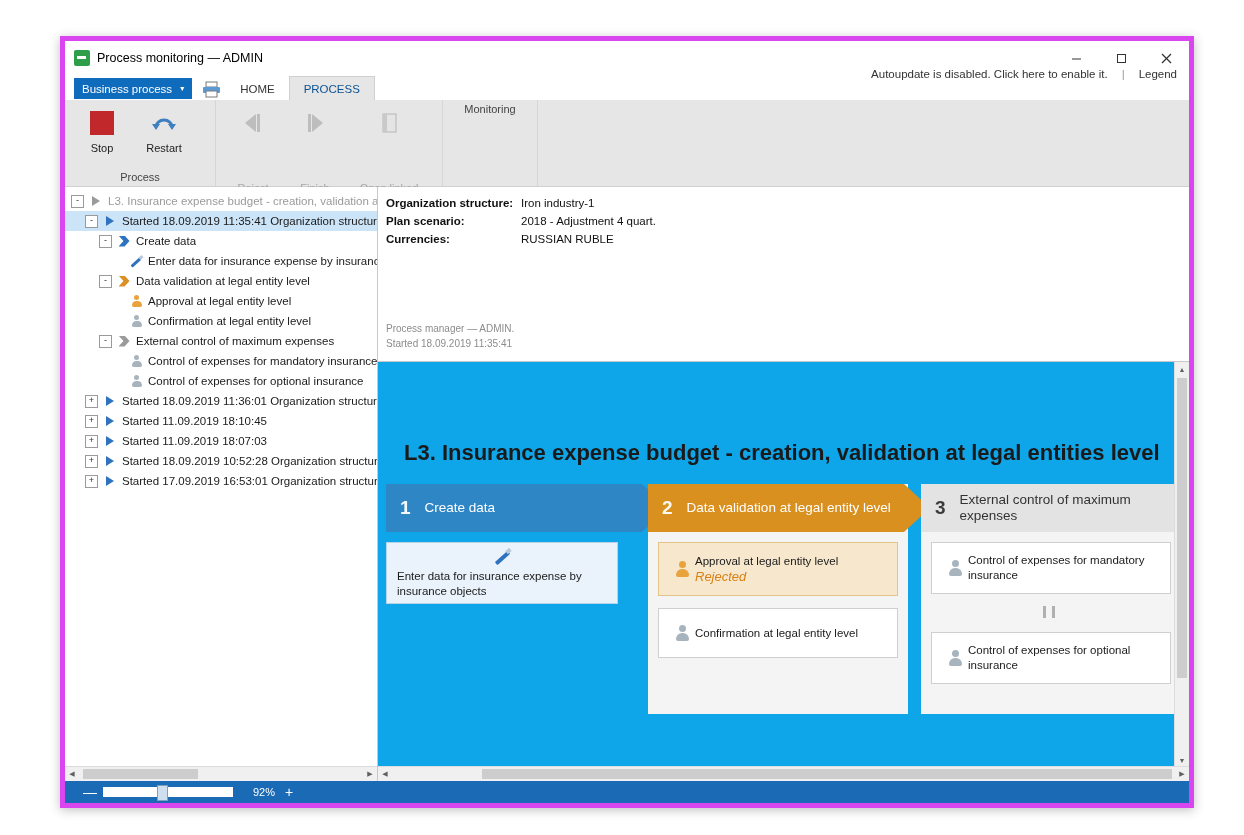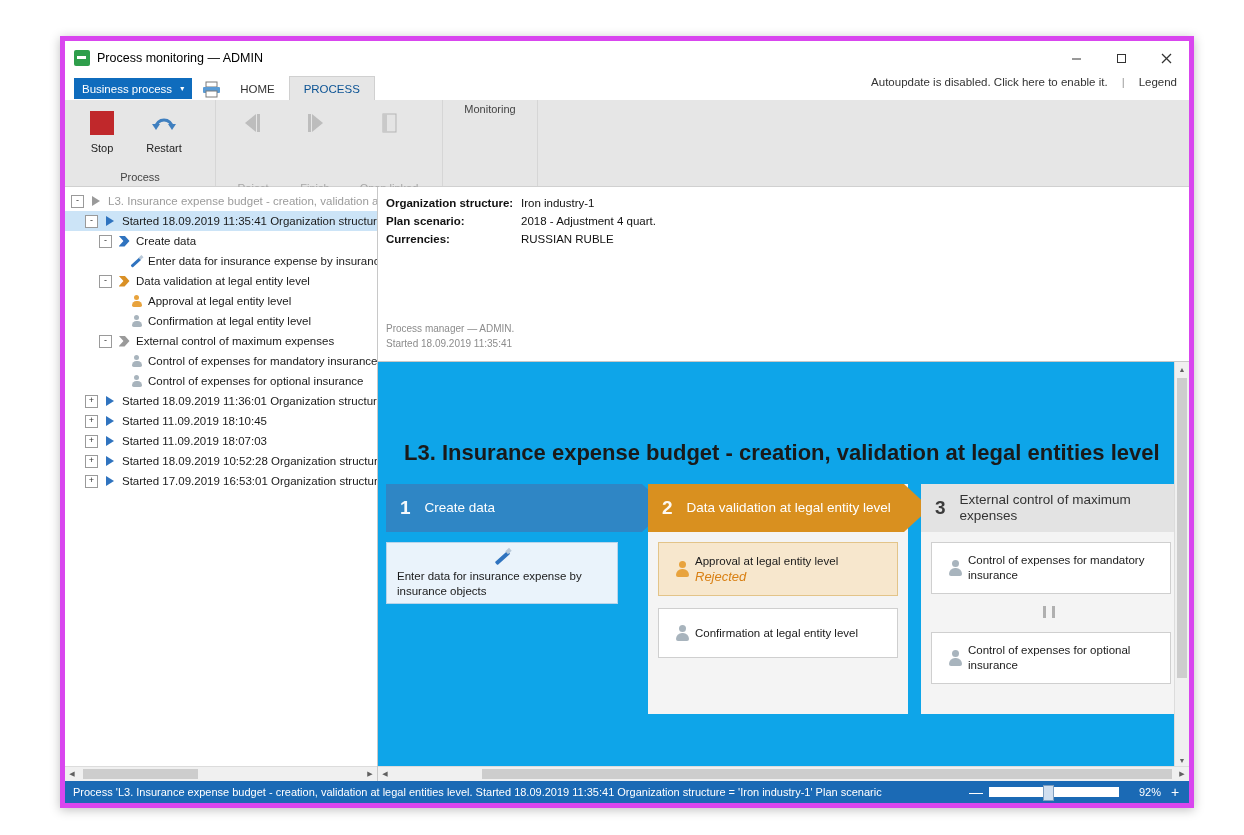--- a/index.html
+++ b/index.html
@@ -115,21 +115,21 @@
     color: #0b5394;
     height: 23px;
   }
   .tabstrip-right {
     margin-left: auto;
     display: flex;
     align-items: center;
     font-size: 11.5px;
     color: #333;
     padding-right: 12px;
-    padding-bottom: 12px;
+    padding-bottom: 20px;
   }
   .tabstrip-right .autoupdate { color: #333; }
   .tabstrip-right .sep { margin: 0 14px; color: #999; }
   .tabstrip-right .legend { color: #333; }
 
   
   .ribbon {
     height: 86px;
     background: #e6e6e6;
     border-bottom: 1px solid #d0d0d0;
@@ -766,21 +766,20 @@
             <div class="thumb" style="left:90px;width:690px;"></div>
           </div>
           <div class="arrow">▶</div>
         </div>
       </div>
 
     </div>
   </div>
 
   <div class="statusbar">
-    <div class="status-text">Process 'L3. Insurance expense budget - creation, validation at legal entities level. Started 18.09.2019 11:35:41 Organization structure = 'Iron industry-1'  Plan scenaric</div>
     <div class="zoom-ctrl">
       <div class="zoom-minus">—</div>
       <div class="zoom-slider">
         <div class="track-line"></div>
         <div class="knob"></div>
       </div>
       <div class="zoom-val">92%</div>
       <div class="zoom-plus">+</div>
     </div>
   </div>

